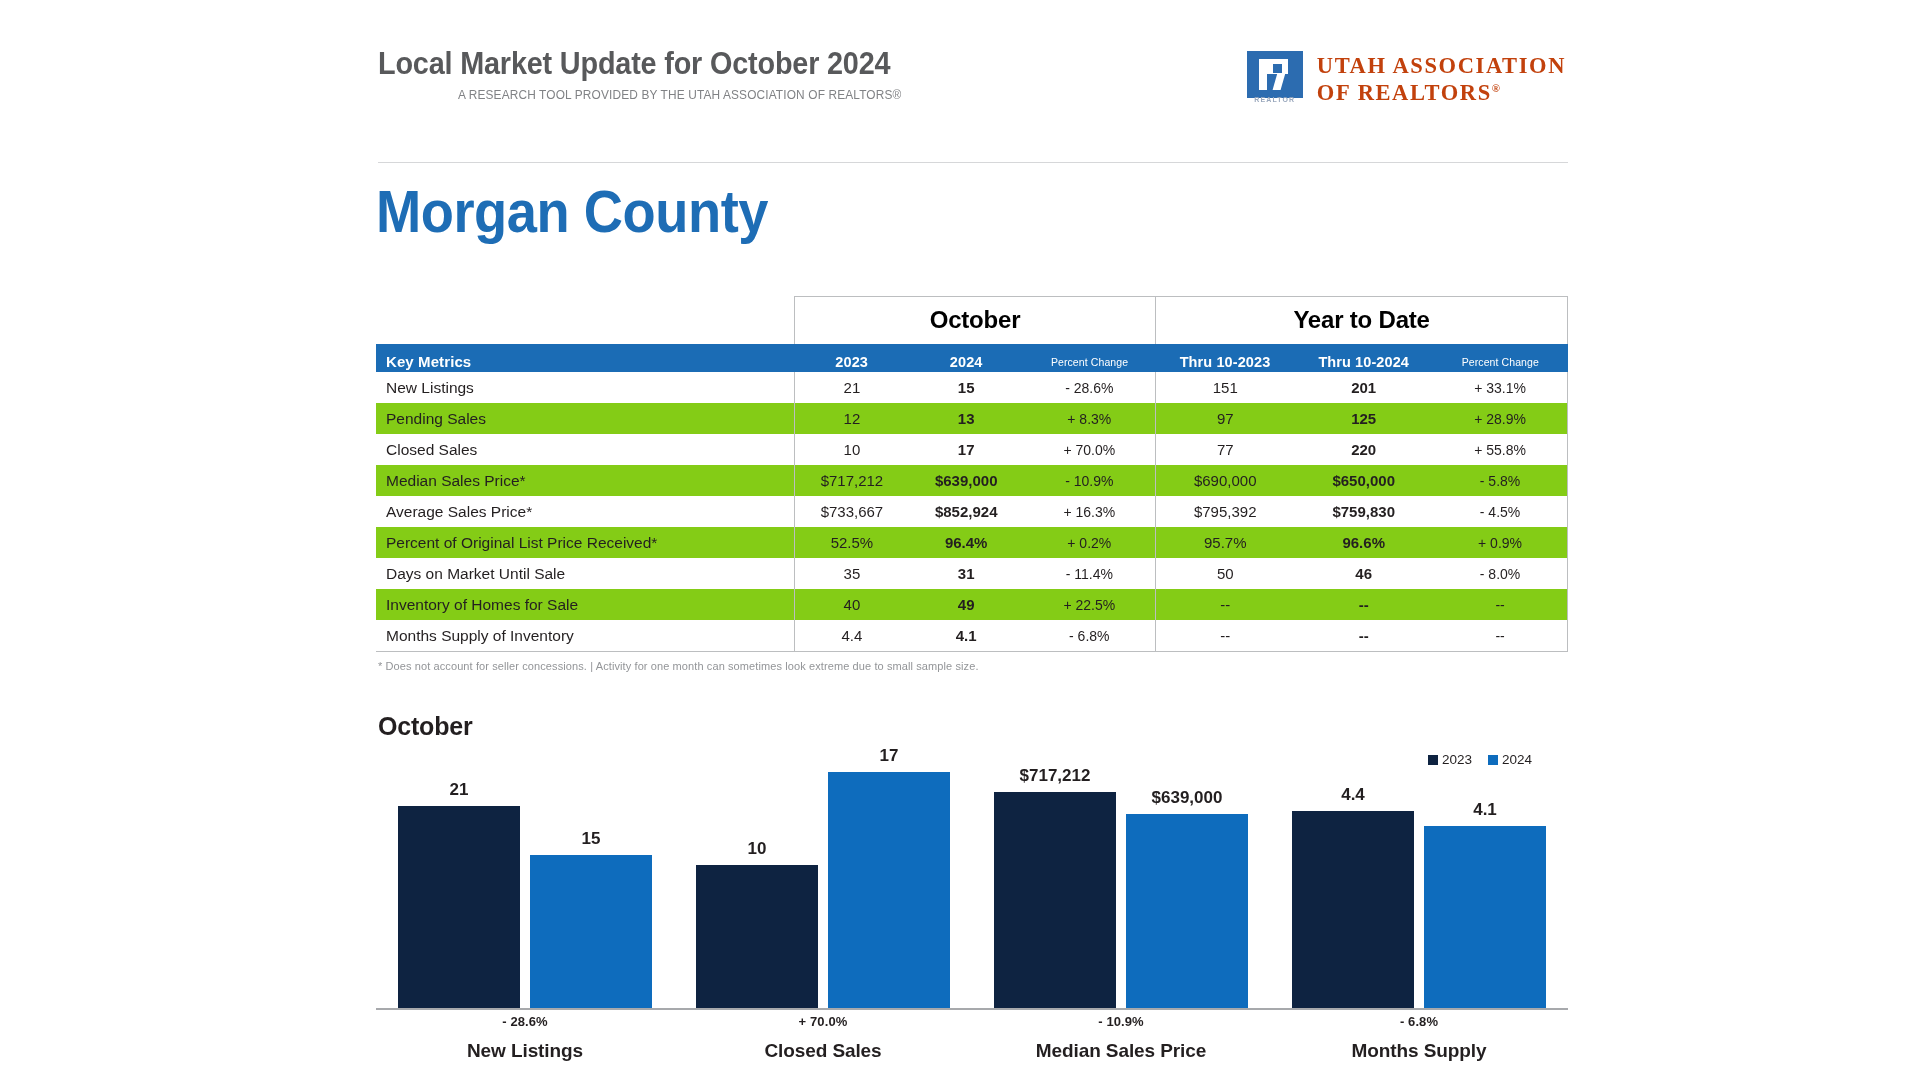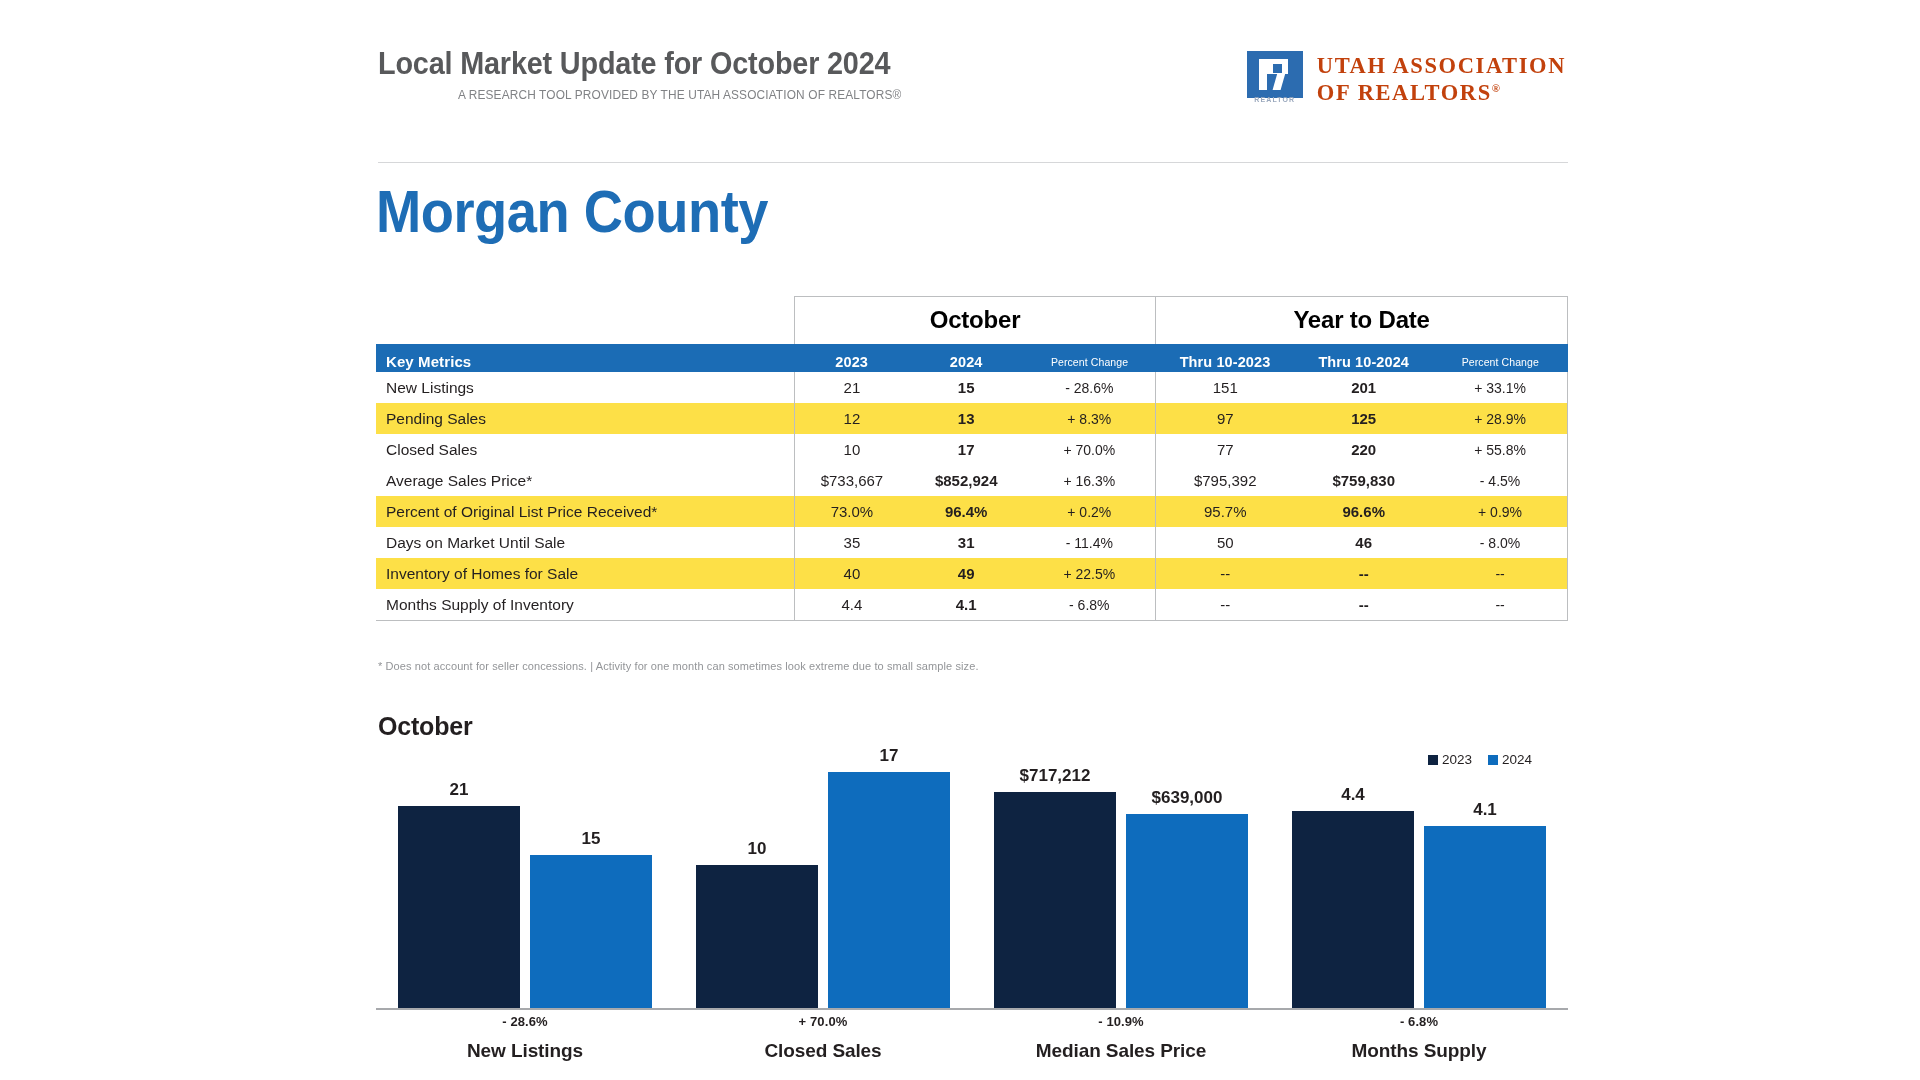--- a/index.html
+++ b/index.html
@@ -211,21 +211,21 @@
     color: #231f20;
     white-space: nowrap;
   }
   tr.data td.metric {
     text-align: left;
     padding-left: 10px;
     font-size: 15.5px;
   }
   tr.data td.cur { font-weight: bold; }
   tr.data td.pc { font-size: 14px; }
-  tr.data.alt td { background: #fde047; }
+  tr.data.alt td { background: #84cc16; }
 
   td.sep-left { border-left: 1px solid #bcbec0; }
   td.sep-right { border-right: 1px solid #bcbec0; }
   tr.last-data td.bord { border-bottom: 1px solid #bcbec0; }
 
   .footnote {
     position: absolute;
     left: 378px;
     top: 660px;
     font-size: 11px;
@@ -439,32 +439,41 @@
         </tr>
         <tr class="data">
           <td class="metric">Closed Sales</td>
           <td class="sep-left">10</td>
           <td class="cur">17</td>
           <td class="pc sep-right">+ 70.0%</td>
           <td>77</td>
           <td class="cur">220</td>
           <td class="pc sep-right">+ 55.8%</td>
         </tr>
+        <tr class="data alt">
+          <td class="metric">Median Sales Price*</td>
+          <td class="sep-left">$717,212</td>
+          <td class="cur">$639,000</td>
+          <td class="pc sep-right">- 10.9%</td>
+          <td>$690,000</td>
+          <td class="cur">$650,000</td>
+          <td class="pc sep-right">- 5.8%</td>
+        </tr>
         <tr class="data">
           <td class="metric">Average Sales Price*</td>
           <td class="sep-left">$733,667</td>
           <td class="cur">$852,924</td>
           <td class="pc sep-right">+ 16.3%</td>
           <td>$795,392</td>
           <td class="cur">$759,830</td>
           <td class="pc sep-right">- 4.5%</td>
         </tr>
         <tr class="data alt">
           <td class="metric">Percent of Original List Price Received*</td>
-          <td class="sep-left">73.0%</td>
+          <td class="sep-left">52.5%</td>
           <td class="cur">96.4%</td>
           <td class="pc sep-right">+ 0.2%</td>
           <td>95.7%</td>
           <td class="cur">96.6%</td>
           <td class="pc sep-right">+ 0.9%</td>
         </tr>
         <tr class="data">
           <td class="metric">Days on Market Until Sale</td>
           <td class="sep-left">35</td>
           <td class="cur">31</td>

